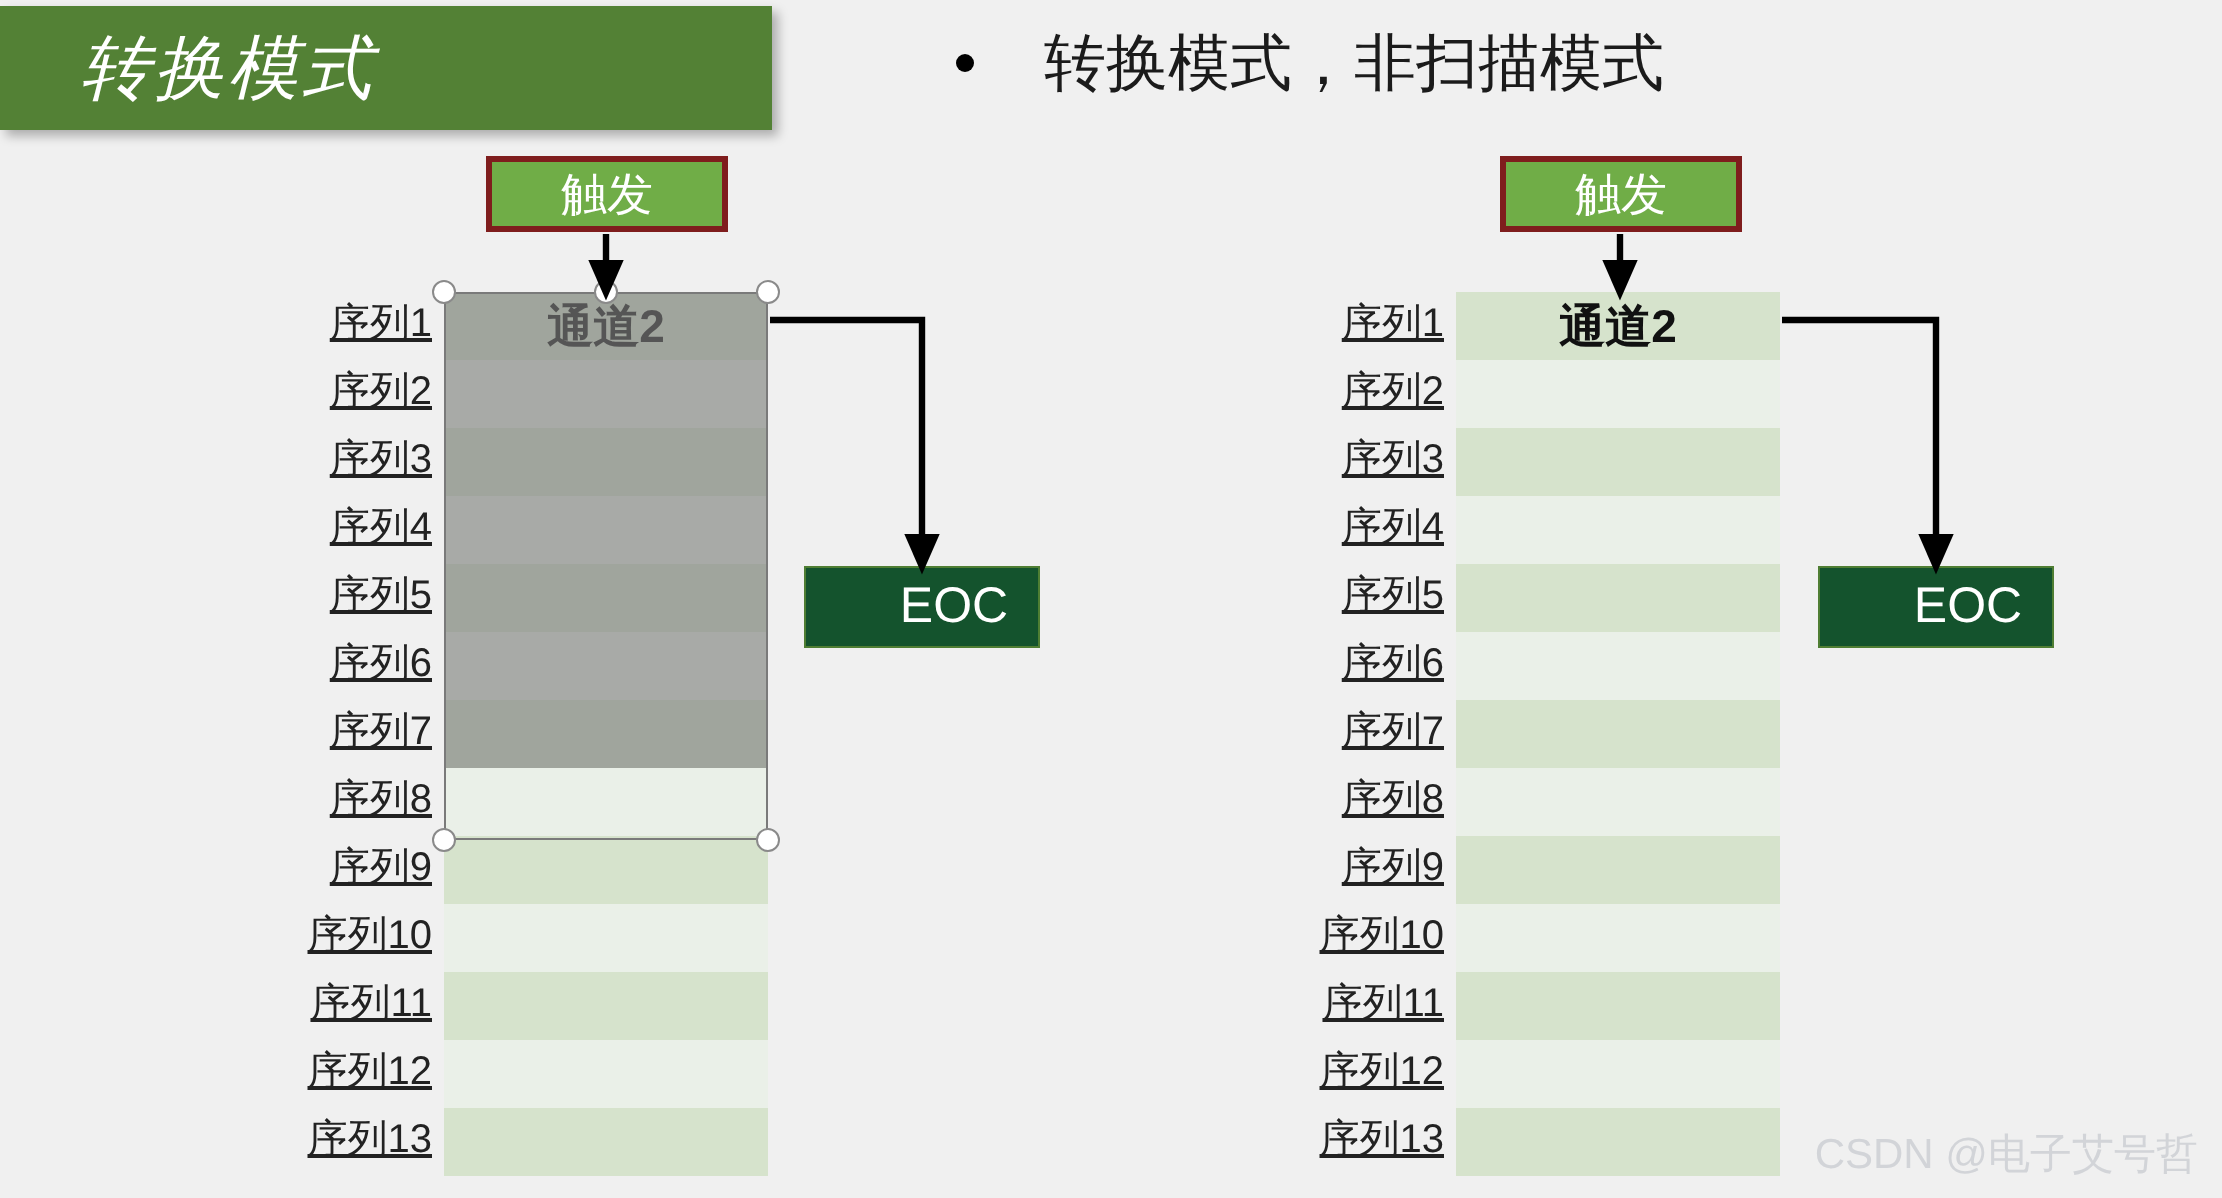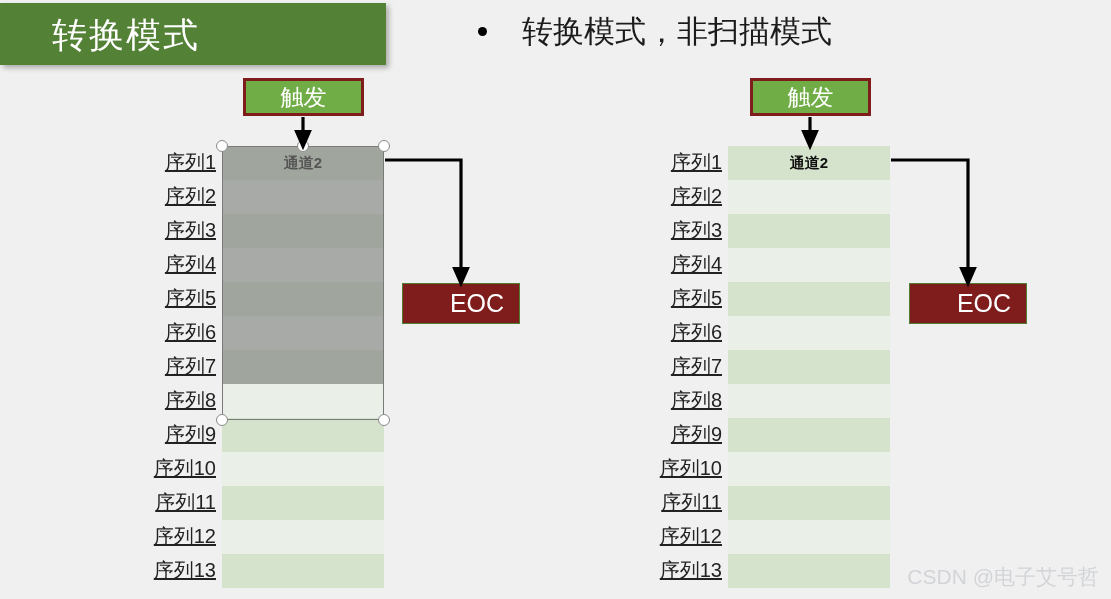--- a/index.html
+++ b/index.html
@@ -32,23 +32,24 @@
     height: 62px;
     background: #538135;
     box-shadow: 3px 3px 5px rgba(0,0,0,0.28);
     display: flex;
     align-items: center;
   }
   .title-text {
     color: #ffffff;
     font-size: 35px;
     line-height: 1;
-    margin-left: 52px;
+    margin-left: 40px;
     letter-spacing: 2px;
     white-space: nowrap;
+    font-style: italic;
   }
 
   
   .bullet-row {
     position: absolute;
     left: 478px;
     top: 16px;
     display: flex;
     align-items: center;
     white-space: nowrap;
@@ -74,21 +75,21 @@
     border: 3px solid #7f1d1d;
     display: flex;
     align-items: center;
     justify-content: center;
     color: #ffffff;
     font-size: 23px;
     box-sizing: border-box;
   }
   .eoc-box {
     position: absolute;
-    background: #7f1d1d;
+    background: #14532d;
     border: 1px solid #4f7e33;
     display: flex;
     align-items: center;
     justify-content: center;
     color: #ffffff;
     font-size: 25px;
     box-sizing: border-box;
     padding-left: 32px;
   }
 
@@ -113,21 +114,21 @@
     height: 34px;
     position: relative;
     box-sizing: border-box;
   }
   .row.odd  { background: #d6e3cc; }
   .row.even { background: #eaf0e8; }
   .row-head {
     display: flex;
     align-items: center;
     justify-content: center;
-    font-size: 15px;
+    font-size: 23px;
     font-weight: bold;
     color: #111111;
   }
 
   
   .sel-overlay {
     position: absolute;
     left: 0;
     top: 0;
     width: 162px;

